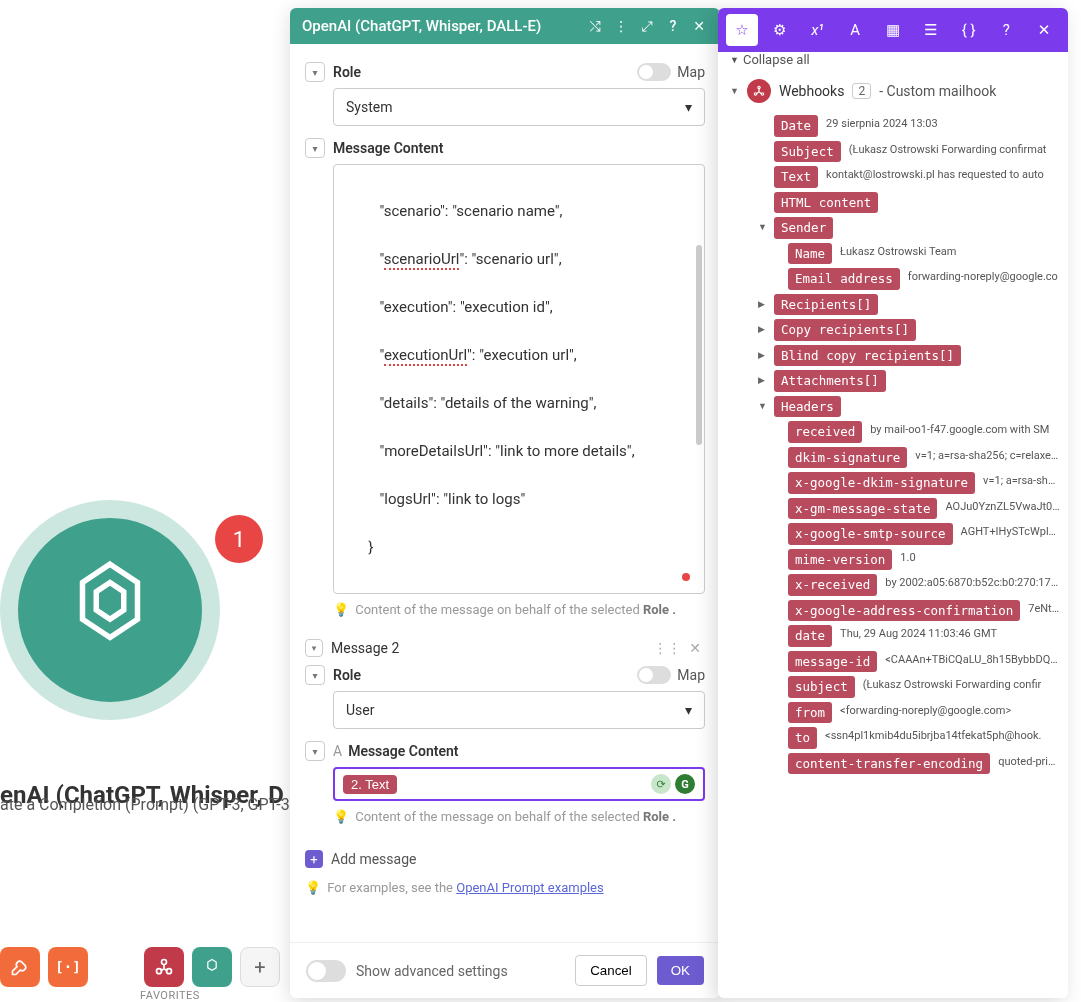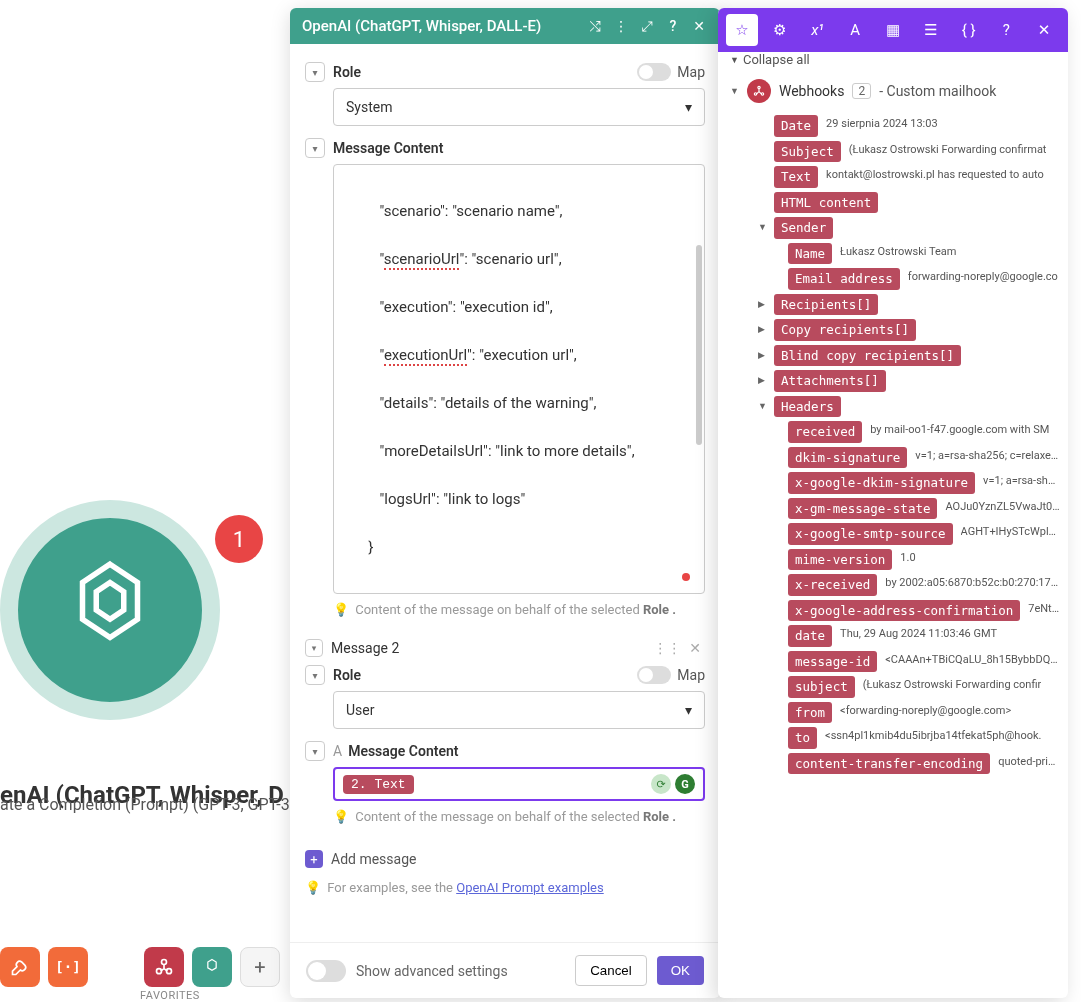--- a/index.html
+++ b/index.html
@@ -226,21 +226,21 @@
   align-items: center;
   gap: 6px;
   position: relative;
   background: #fff;
 }
 .pill {
   background: #b84b5e;
   color: #fff;
   padding: 2px 8px;
   border-radius: 4px;
-  font-family: Liberation Mono, monospace;
+  font-family: Liberation Sans, sans-serif;
   font-size: 13px;
 }
 .pill-right { margin-left: auto; display: flex; gap: 4px; }
 .pill-right .g { display:inline-flex; width: 20px; height: 20px; border-radius: 50%; align-items:center; justify-content:center; font-size:11px; }
 .add-row {
   display: flex;
   align-items: center;
   gap: 8px;
   margin: 12px 0;
   color: #555;

